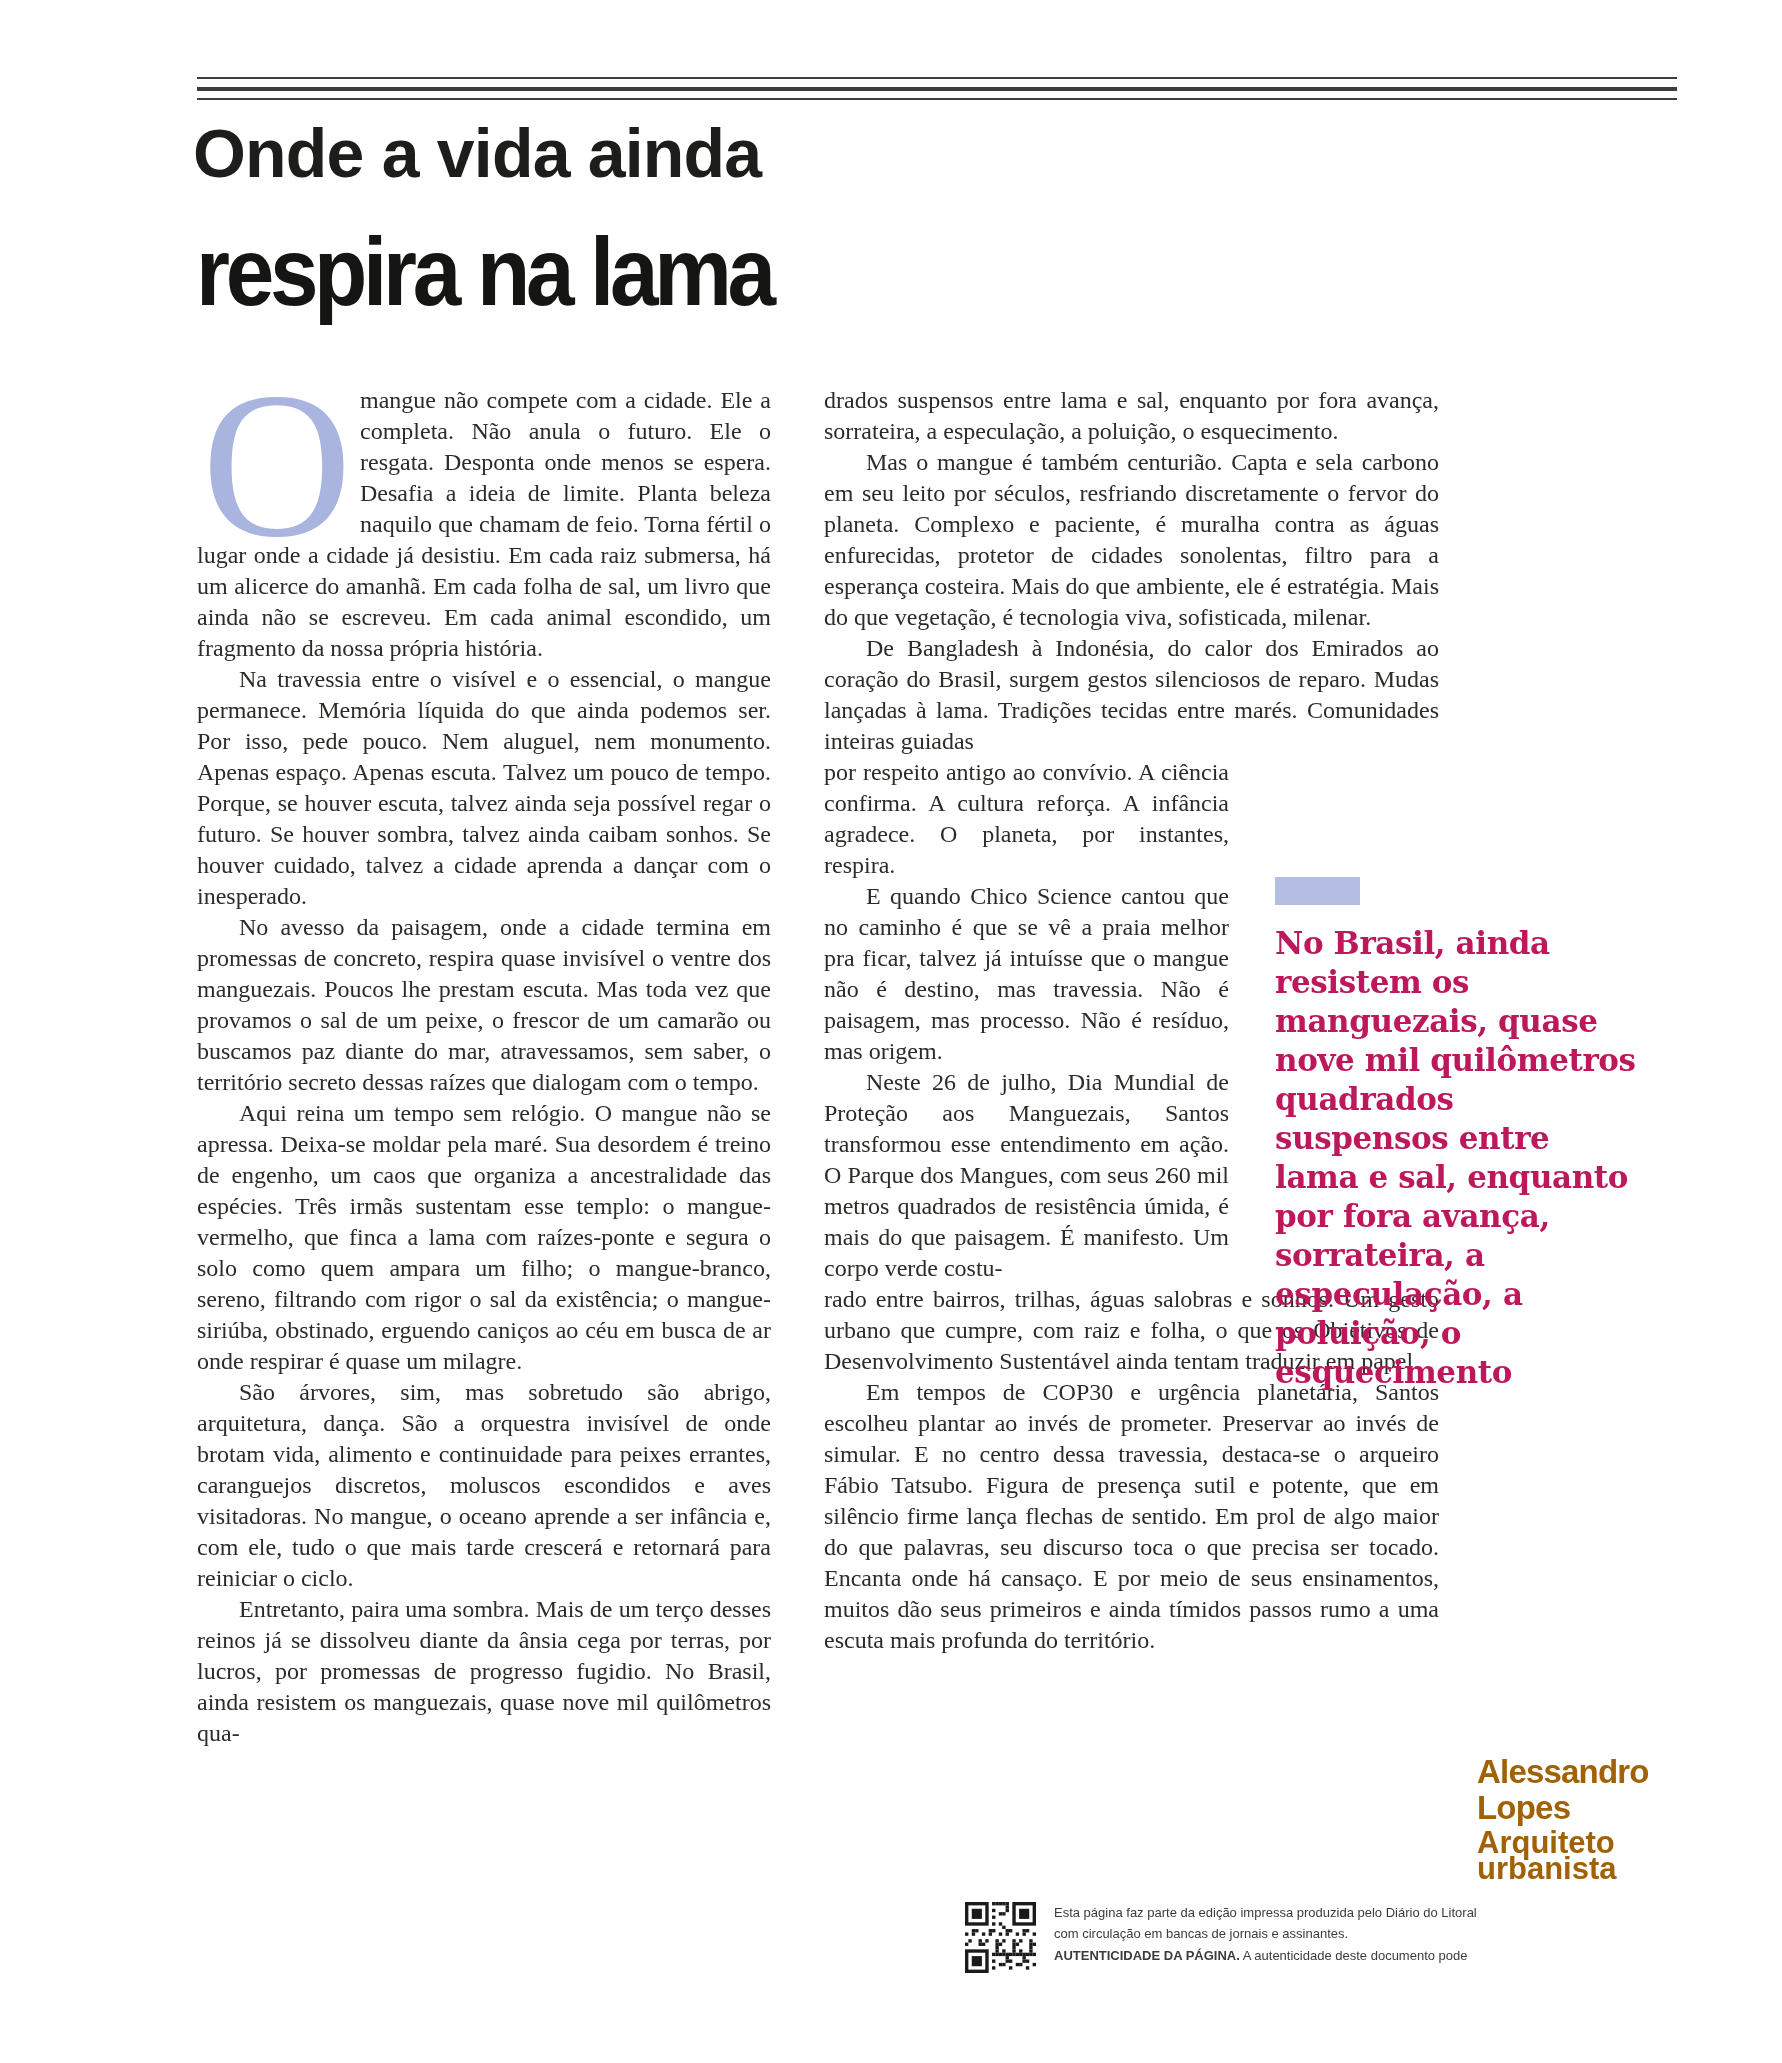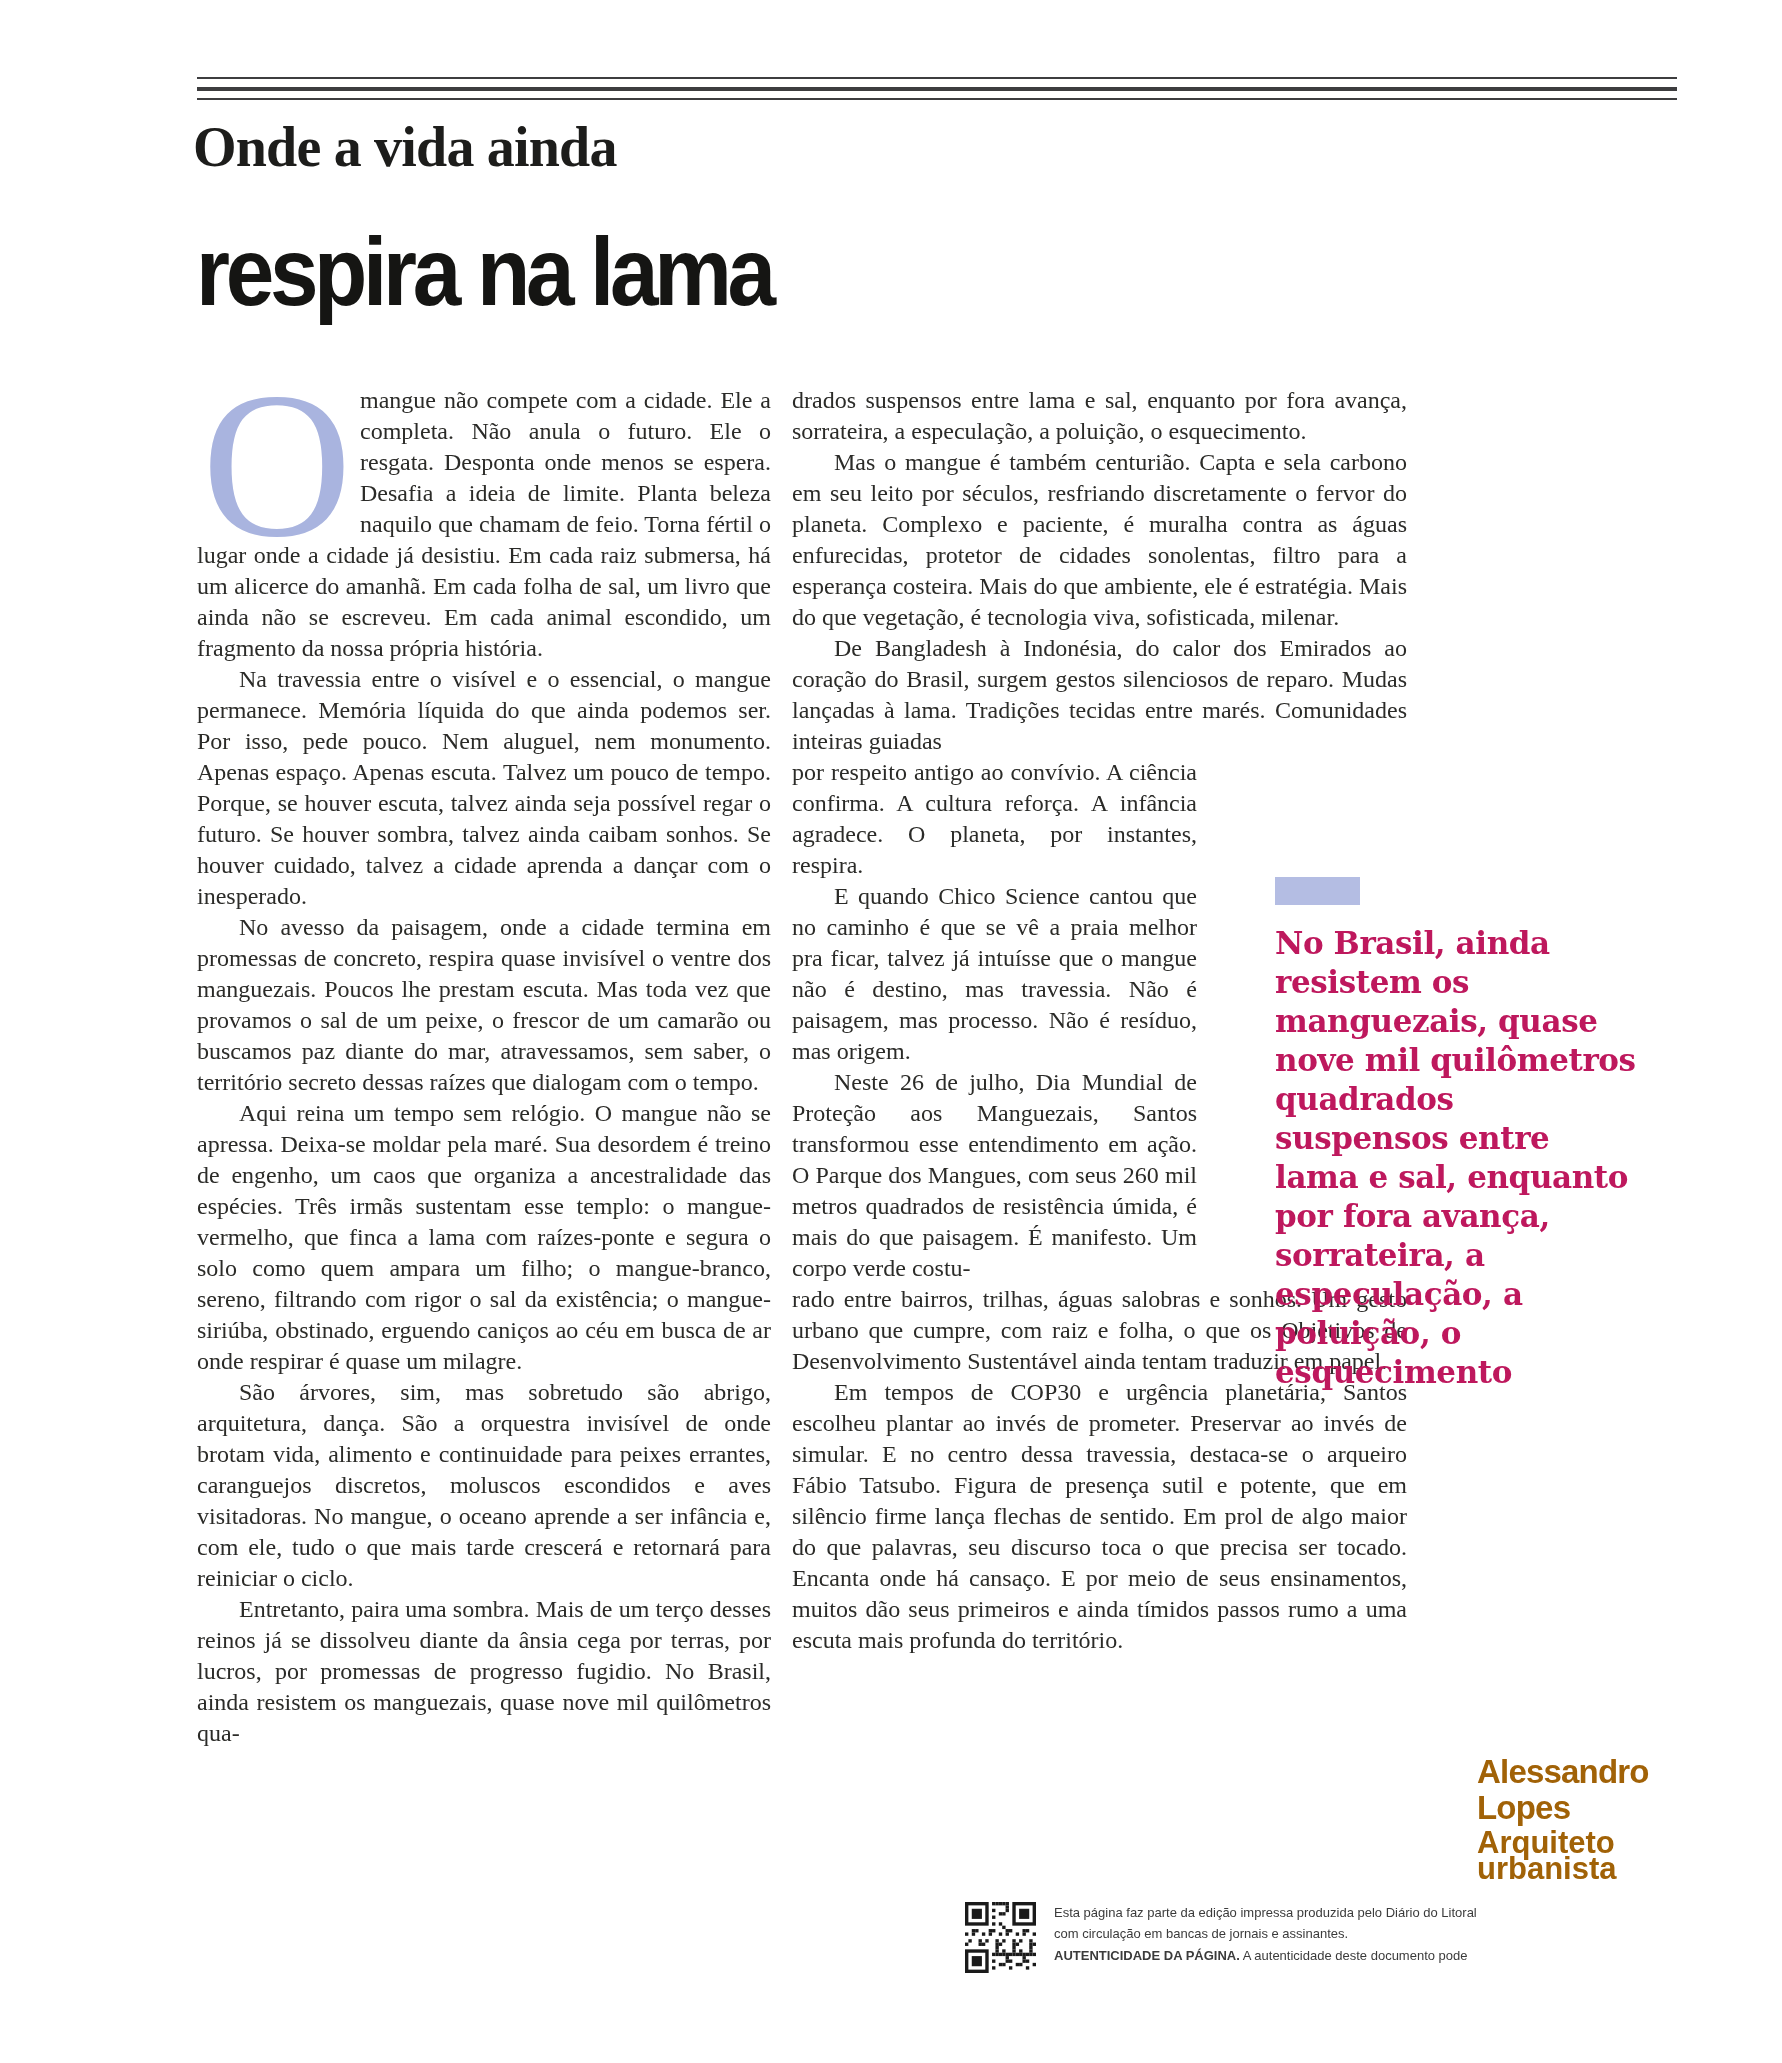--- a/index.html
+++ b/index.html
@@ -11,35 +11,35 @@
   
   .rules { position:absolute; left:197px; top:77px; width:1480px; }
   .rule  { background:#3d3d3f; }
   .rule.r1 { height:2.4px; margin-bottom:8px; }
   .rule.r2 { height:3.2px; margin-bottom:7.3px; }
   .rule.r3 { height:2.4px; }
 
   
   .headline-serif {
     position:absolute; left:193px; top:118px;
-    font-family:Liberation Serif, serif;
-    font-size:56px; line-height:1.04; color:#1d1d1b; letter-spacing:-0.8px;
+    font-family:Liberation Sans, sans-serif;
+    font-size:68px; line-height:1.04; color:#1d1d1b; letter-spacing:-0.8px;
   }
   .headline-bold {
     position:absolute; left:196px; top:216px;
     font-family:"Liberation Sans","DejaVu Sans",sans-serif;
     font-weight:bold; font-size:97px; letter-spacing:-4.8px; color:#151513;
     transform:scaleX(.90); transform-origin:left top;
   }
 
   
   .col { position:absolute; top:385px; font-size:24px; line-height:31px;
          color:#2b2b28; text-align:justify; }
   .col1 { left:197px; width:574px; }
-  .col2 { left:792px; width:615px; }
+  .col2 { left:824px; width:615px; }
   .seg { width:615px; }
   .seg-narrow { width:405px; }
   p.ind { text-indent:42px; }
   p.cont { text-indent:0; }
 
   .dropcap {
     float:left; font-family:"Liberation Serif",serif;
     font-size:208px; line-height:150px; height:150px;
     margin:4.8px 8px 0 4.8px; color:#a9b4df;
   }

